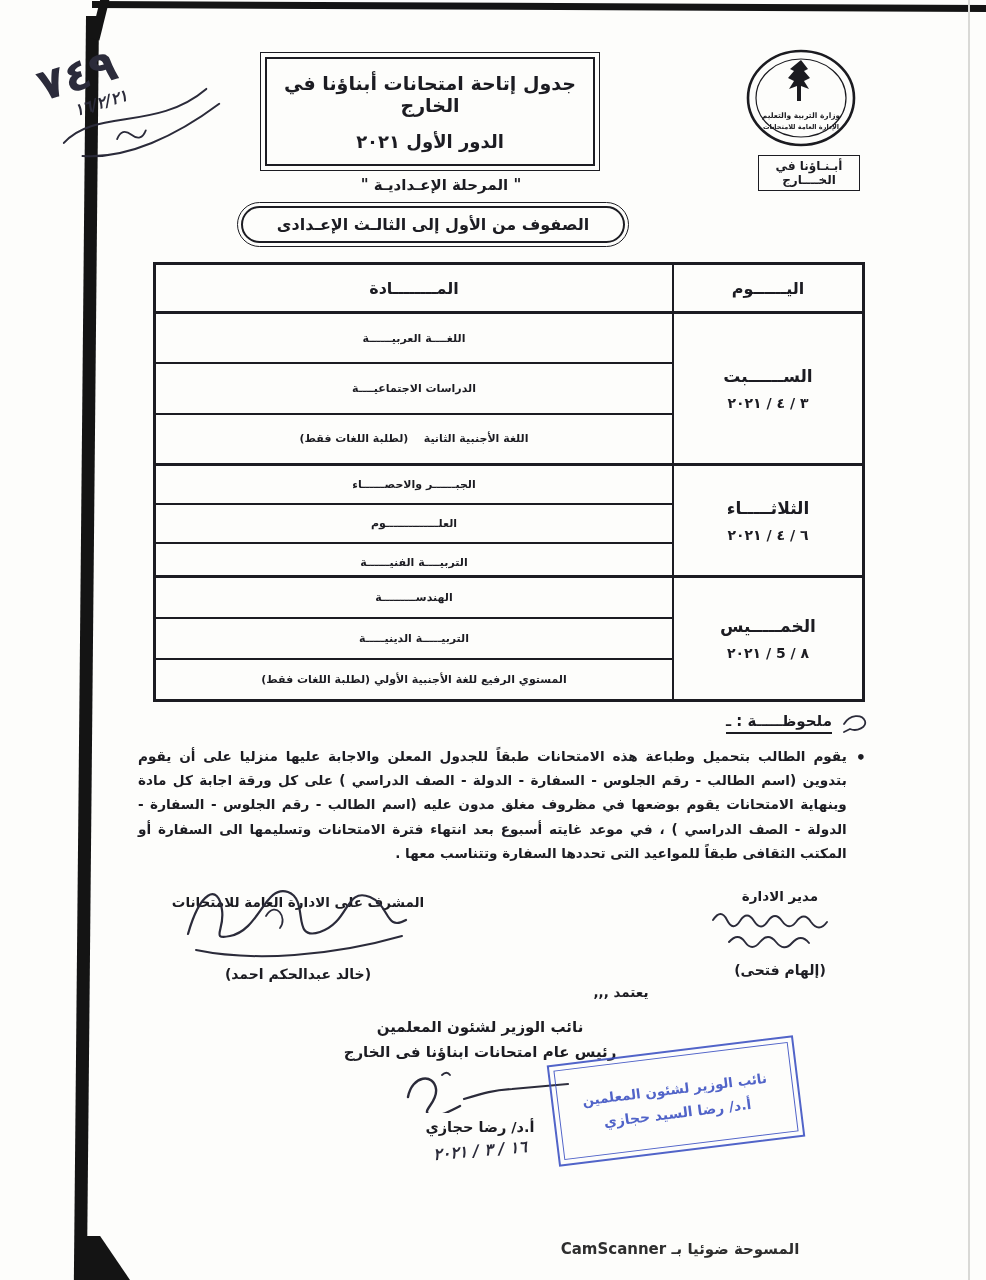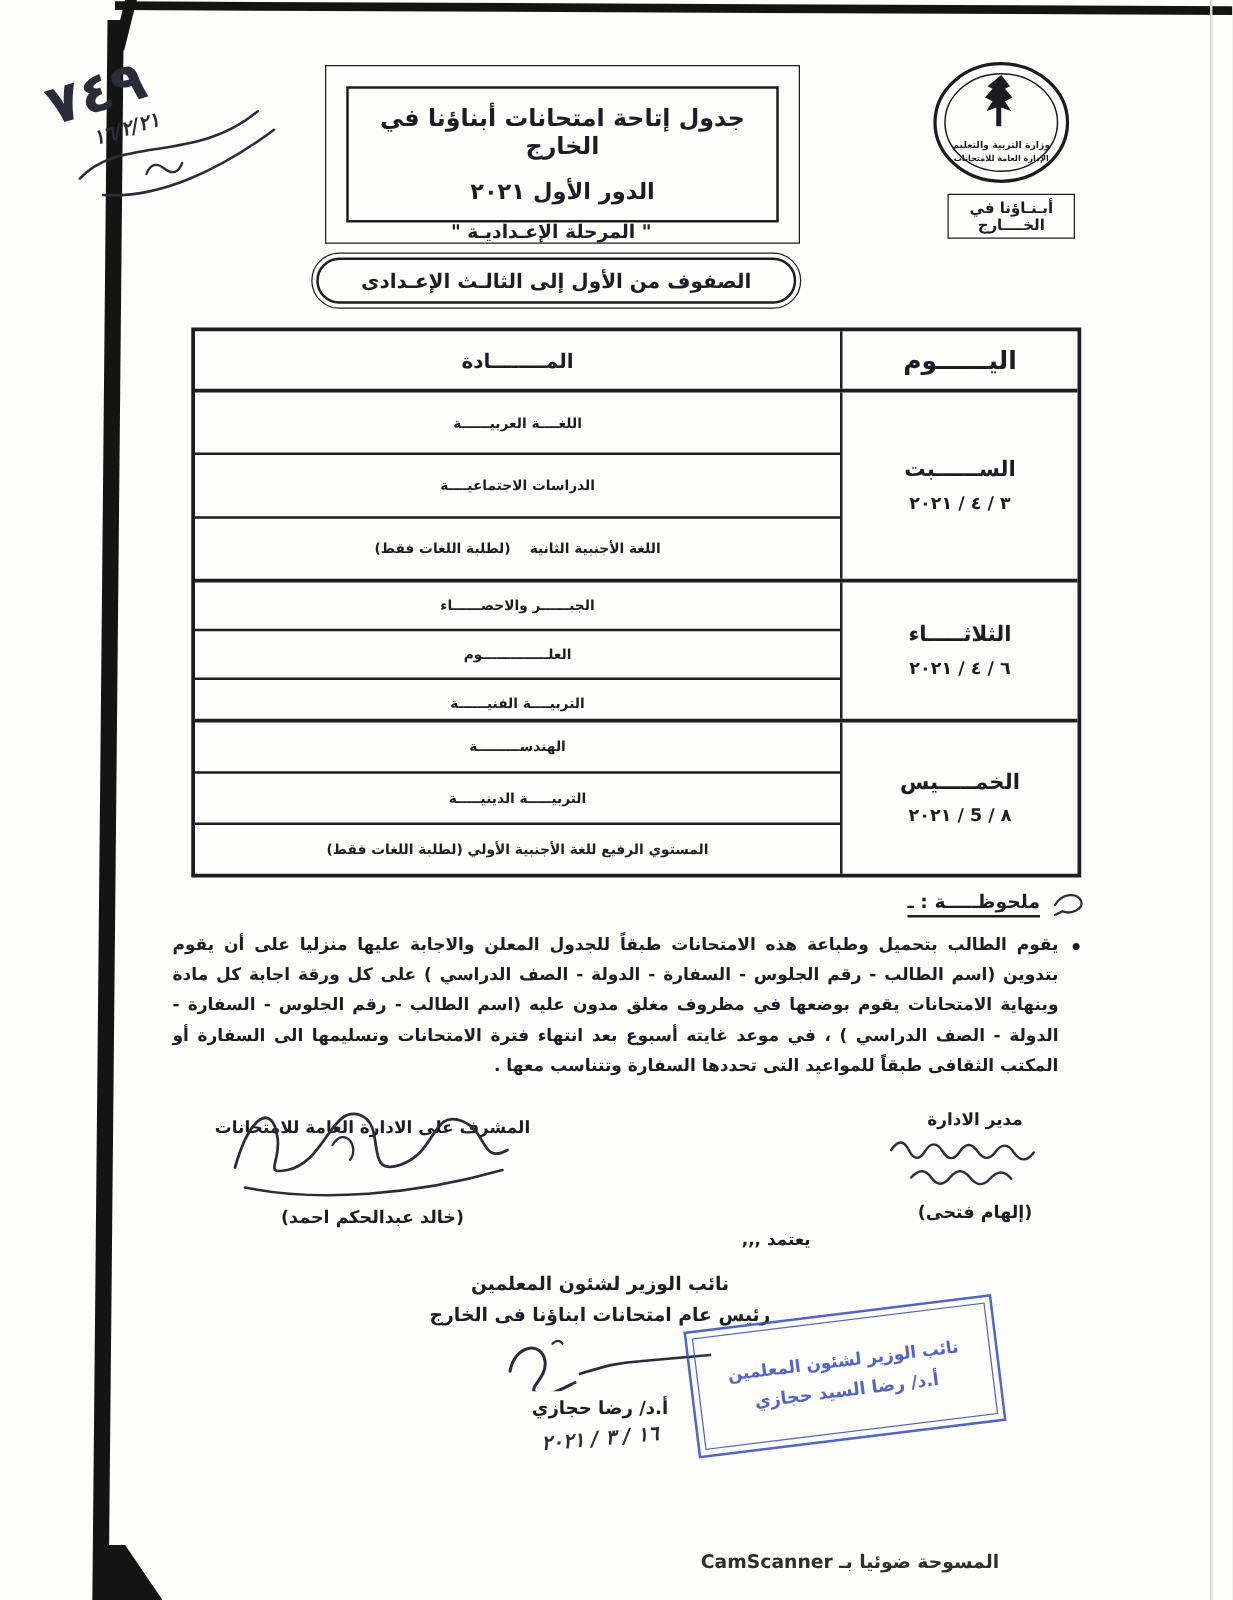--- a/index.html
+++ b/index.html
@@ -23,38 +23,38 @@
     transform:rotate(-17deg); color:#2b2b3a; }
   .hand-top .big-num { font-size:44px; letter-spacing:4px; line-height:1; }
   .hand-top .small-date { font-size:16px; margin:2px 0 0 28px; font-style:italic; }
   .scribble { stroke:#2b2b3a; fill:none; stroke-linecap:round; stroke-linejoin:round; }
 
   
   .logo-wrap { position:absolute; left:742px; top:48px; width:118px; text-align:center; }
   .logo-label { margin-top:3px; border:1.6px solid #1c1c22; padding:3px 2px; font-size:12px;margin-left:16px; }
 
   
-  .title-outer { position:absolute; left:260px; top:52px; width:380px; border:1.5px solid #1c1c22; padding:16px; background:#fdfdfb; }
+  .title-outer { position:absolute; left:260px; top:52px; width:340px; border:1.5px solid #1c1c22; padding:4px; background:#fdfdfb; }
   .title-inner { border:2.6px solid #1c1c22; padding:13px 8px 12px; text-align:center; }
   .title-l1 { font-size:19px; }
   .title-l2 { font-size:18px; margin-top:15px; }
 
   .stage { position:absolute; left:260px; top:176px; width:362px; text-align:center; font-size:15px; }
 
-  .grades-outer { position:absolute; left:249px; top:202px; width:392px; border:1.6px solid #1c1c22; border-radius:26px; padding:3px; }
+  .grades-outer { position:absolute; left:237px; top:202px; width:392px; border:1.6px solid #1c1c22; border-radius:26px; padding:3px; }
   .grades-inner { border:2.4px solid #1c1c22; border-radius:20px; text-align:center; padding:7px 8px; font-size:16px; }
 
   
   .exam-table { position:absolute; left:153px; top:262px; width:712px; border:3px solid #1c1c22; direction:rtl; }
   .t-header { display:flex; height:46px; }
   .t-group { display:flex; border-top:3px solid #1c1c22; }
   .day-col { width:190px; flex:0 0 190px; border-left:2.6px solid #1c1c22;
     display:flex; flex-direction:column; align-items:center; justify-content:center; }
   .subj-col { flex:1; display:flex; flex-direction:column; }
-  .hcell { font-size:20px; justify-content:center; }
+  .hcell { font-size:16px; justify-content:center; }
   .t-header .subj-col { align-items:center; justify-content:center; font-size:16px; }
   .g1 { height:152px; } .g2 { height:112px; } .g3 { height:124px; }
   .subj-row { flex:1; display:flex; align-items:center; justify-content:center; font-size:11px; text-align:left; padding:12px 6px; }
   .subj-row + .subj-row { border-top:2px solid #1c1c22; }
   .day-name { font-size:17px; } .day-date { font-size:14px; margin-top:9px; }
 
   
   .note-head { position:absolute; left:140px; top:712px; width:728px; direction:rtl;
     display:flex; align-items:center; gap:10px; }
   .note-label { font-size:15px; border-bottom:2.2px solid #1c1c22; padding-bottom:2px; }

